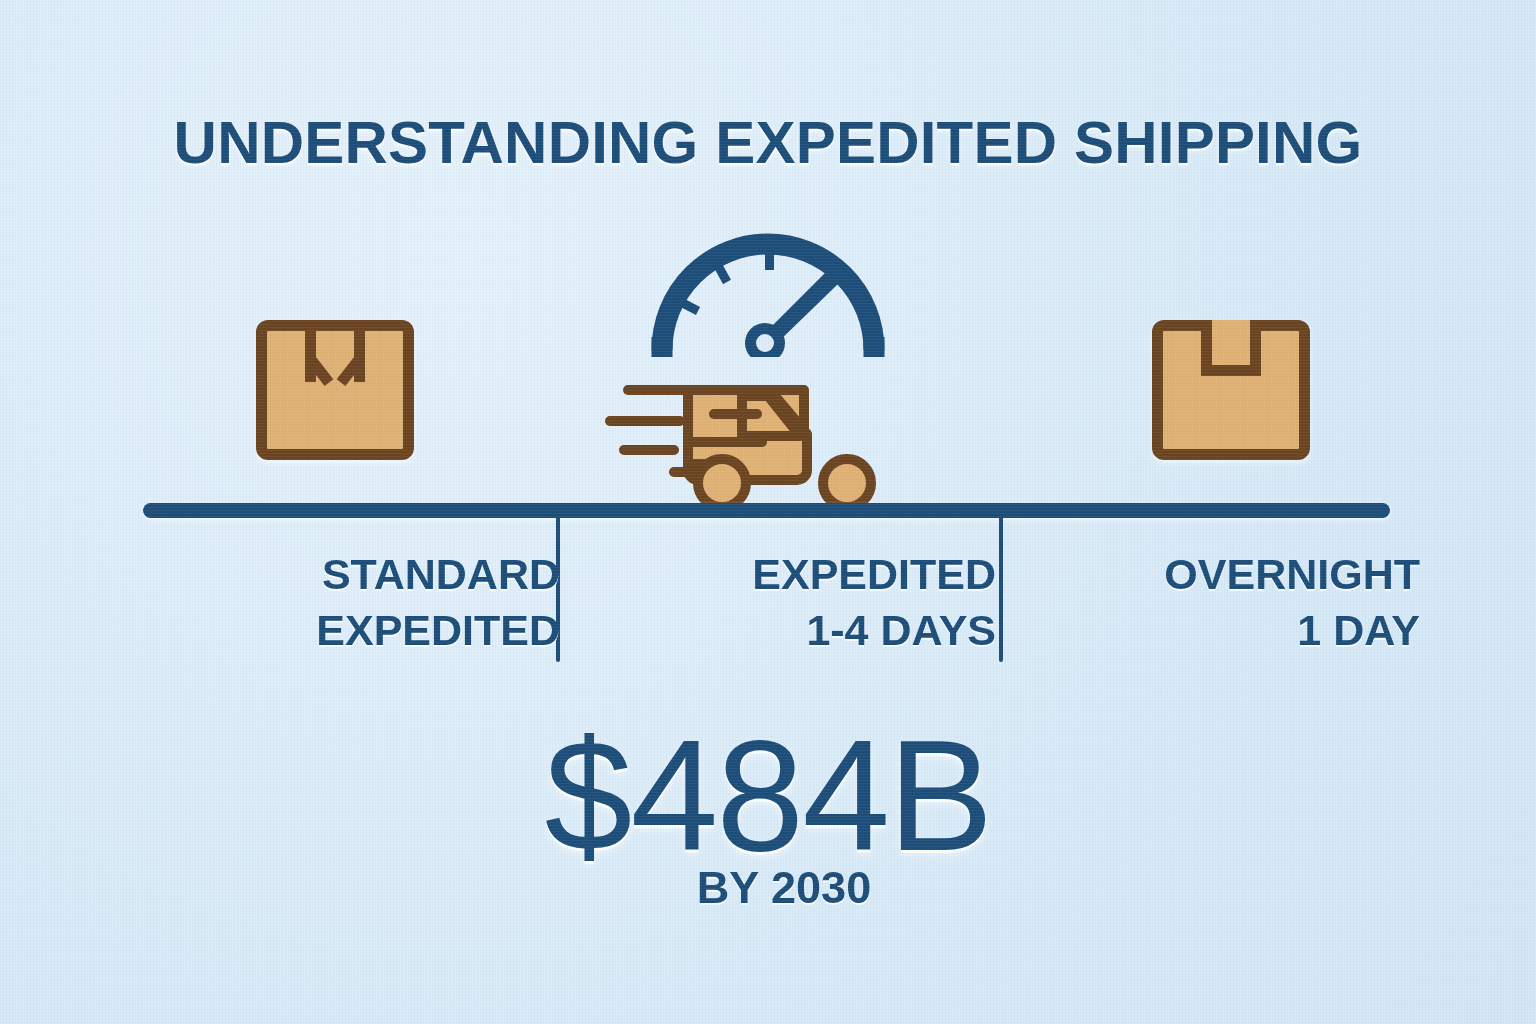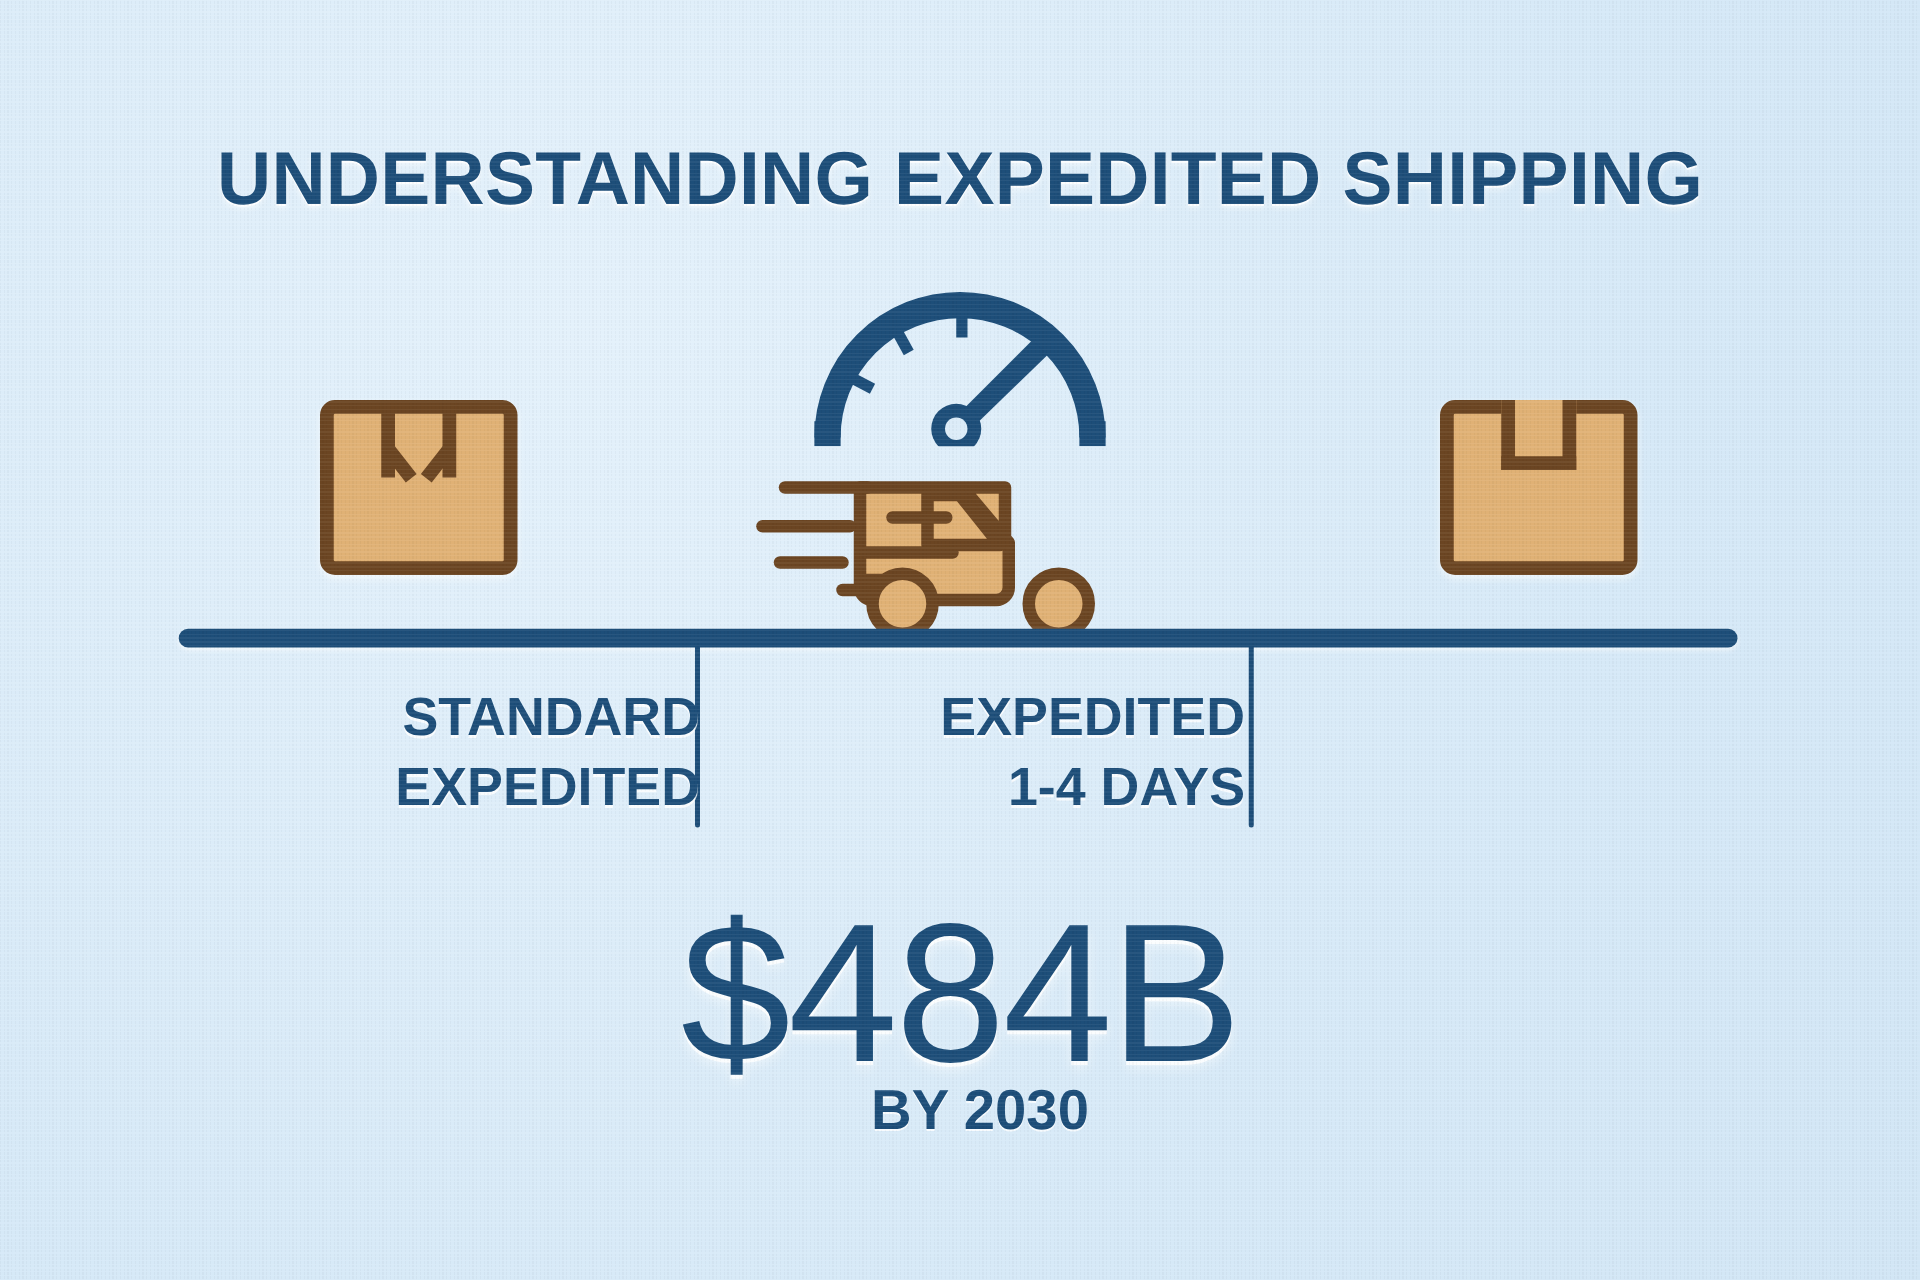--- a/index.html
+++ b/index.html
@@ -211,18 +211,22 @@
   <div class="divider" id="divider-2"></div>
 
   <div class="tier" id="tier-0">
     <div>STANDARD</div>
     <div>EXPEDITED</div>
   </div>
   <div class="tier" id="tier-1">
     <div>EXPEDITED</div>
     <div>1-4 DAYS</div>
   </div>
+  <div class="tier" id="tier-2">
+    <div>OVERNIGHT</div>
+    <div>1 DAY</div>
+  </div>
 
   <div id="stat-value">$484B</div>
   <div id="stat-caption">BY 2030</div>
 
   <div id="grain"></div>
 </div>
 
 </body></html>

